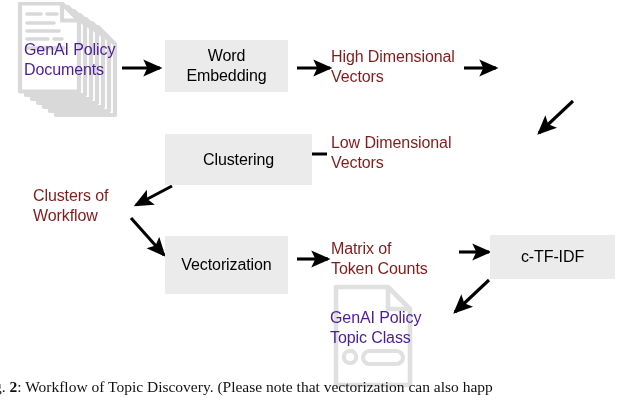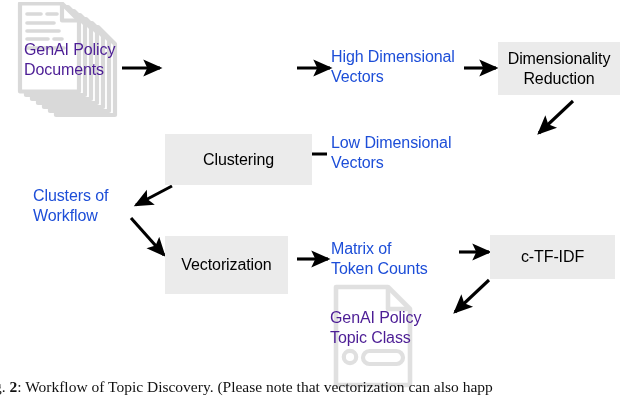--- a/index.html
+++ b/index.html
@@ -28,21 +28,21 @@
     font-size: 16px;
     line-height: 1.22;
     letter-spacing: -0.1px;
     box-sizing: border-box;
     padding: 0 4px;
   }
 
   
   .plabel {
     position: absolute;
-    color: #1d4ed8;
+    color: #7f1d1d;
     font-size: 16px;
     line-height: 1.22;
     letter-spacing: -0.1px;
     white-space: pre-line;
   }
   .plabel.left { text-align: left; }
 
   
   #arrows {
     position: absolute;
@@ -155,25 +155,25 @@
       <rect x="33" y="67" width="40" height="13" rx="6.5" ry="6.5" fill="none" stroke="#e0e0e0" stroke-width="4.2"></rect>
     </svg>
   </div>
 
   <div class="icon-text" style="left:24px; top:40px; width:125px; text-align:left;">GenAI Policy
 Documents</div>
 
   <div class="icon-text" style="left:330px; top:308px; width:125px; text-align:left;">GenAI Policy
 Topic Class</div>
 
-
-  <div class="pbox" style="left:498px; top:42px; width:122px; height:53px;">
-    <span style="white-space:pre-line;">Dimensionality
-Reduction</span>
-  </div>
+  <div class="pbox" style="left:165px; top:40px; width:123px; height:52px;">
+    <span style="white-space:pre-line;">Word
+Embedding</span>
+  </div>
+
 
   <div class="pbox" style="left:165px; top:134px; width:147px; height:51px;">
     <span style="white-space:pre-line;">Clustering</span>
   </div>
 
   <div class="pbox" style="left:165px; top:236px; width:123px; height:58px;">
     <span style="white-space:pre-line;">Vectorization</span>
   </div>
 
   <div class="pbox" style="left:490px; top:235px; width:125px; height:44px;">

